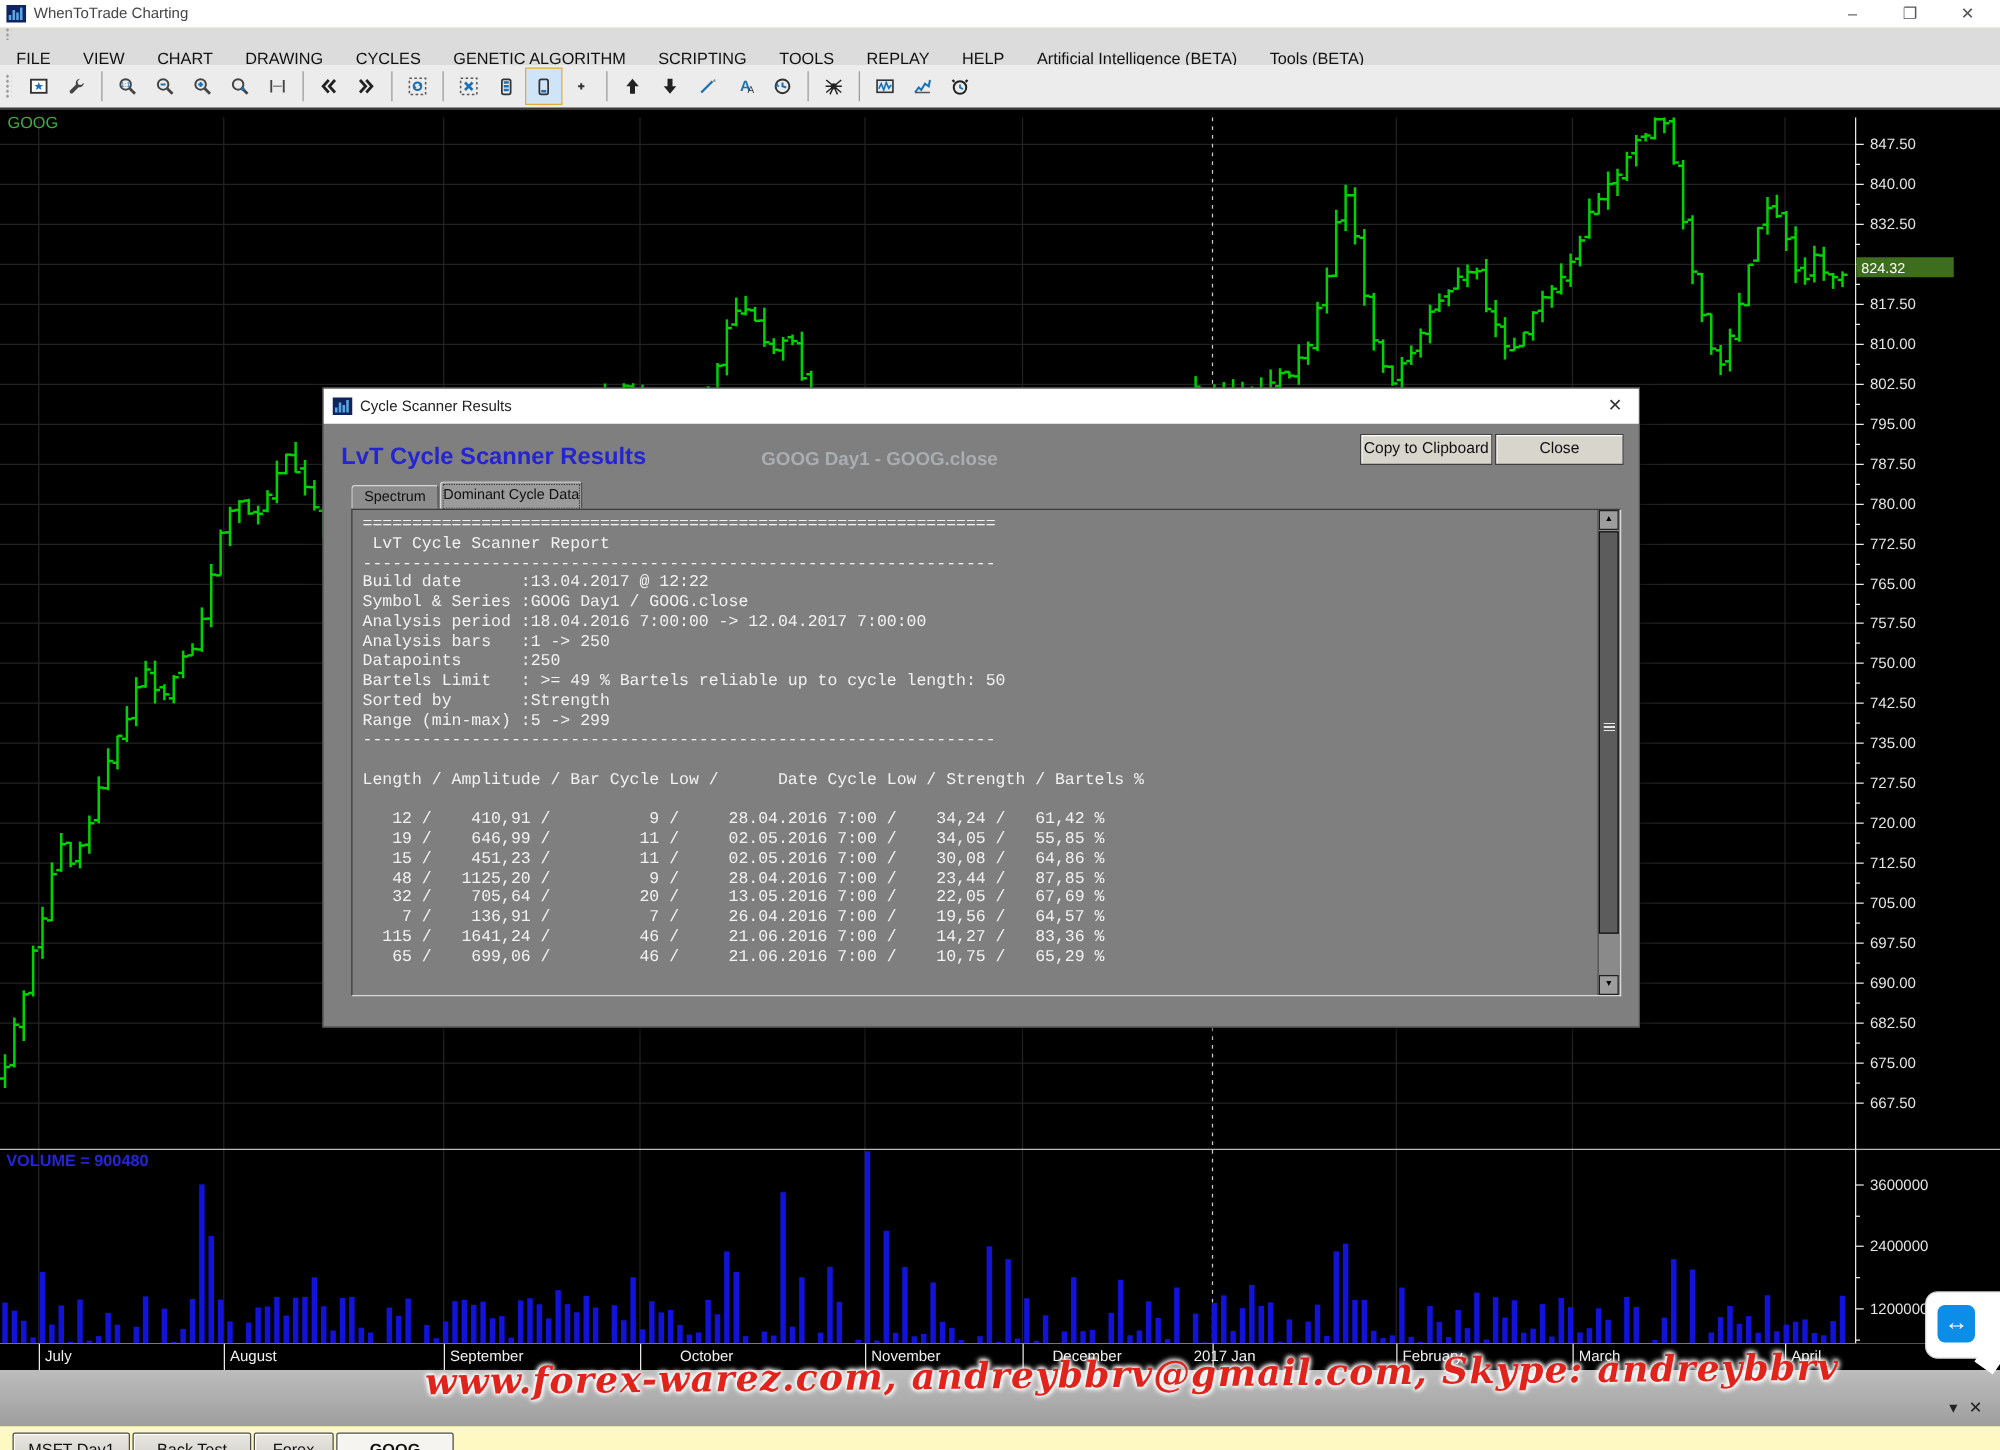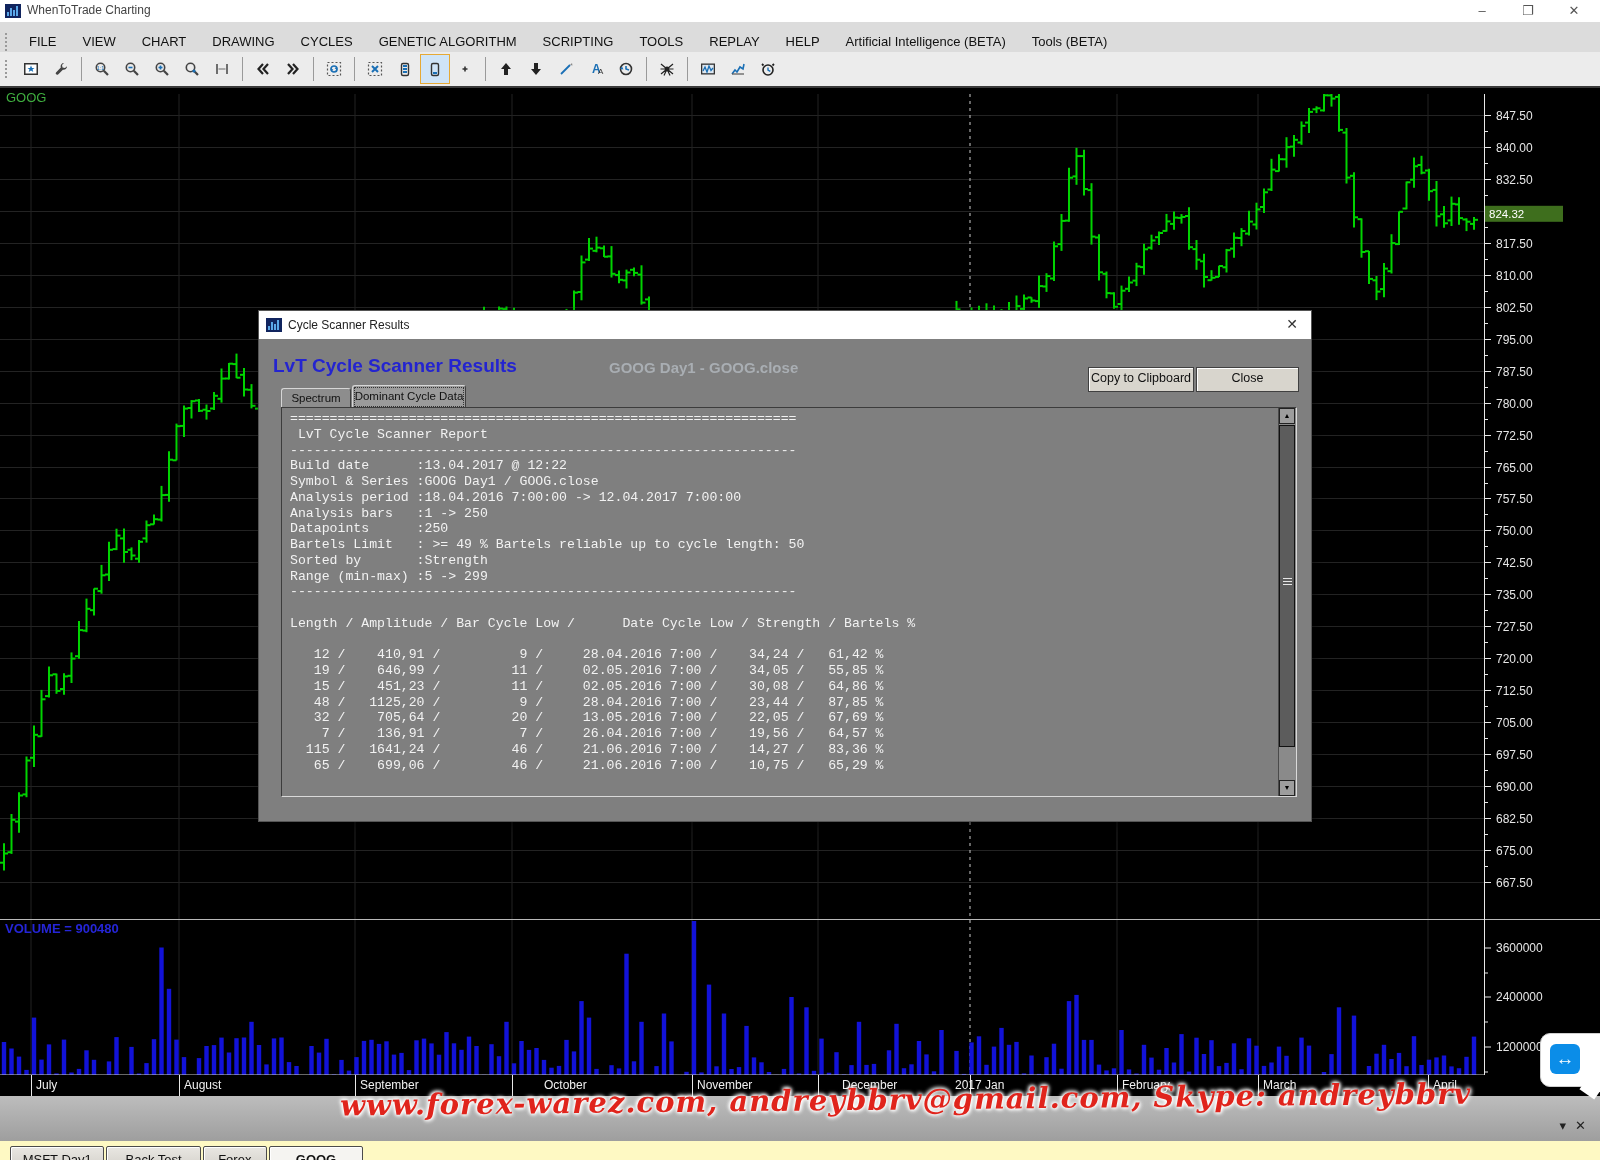--- a/index.html
+++ b/index.html
@@ -6,21 +6,21 @@
   #app{position:relative;width:1600px;height:1160px;overflow:hidden;background:#fef9c3;
        font-family:"Liberation Sans",sans-serif;-webkit-user-select:none;user-select:none;}
   
   #titlebar{position:absolute;left:0;top:0;width:1600px;height:22px;background:#ffffff;}
   #titlebar .appicon{position:absolute;left:5px;top:3px;width:16px;height:16px;}
   #titlebar .title{position:absolute;left:27px;top:3px;font-size:12px;color:#444;}
   .wbtn{position:absolute;top:0;width:34px;height:22px;text-align:center;line-height:22px;
         font-size:13px;color:#555;cursor:default;}
   
   #menubar{position:absolute;left:0;top:22px;width:1600px;height:40px;background:#dcdcdc;
-           display:flex;align-items:center;}
+           display:flex;align-items:flex-start;flex-direction:column;}
   .griphandle{width:5px;height:20px;margin:0 7px 0 4px;
       background-image:radial-gradient(#9a9a9a 1px,transparent 1.2px);background-size:4px 4px;}
   .menu-item{font-size:13px;color:#111;padding:0 13px;line-height:30px;white-space:nowrap;}
   
   #toolbar{position:absolute;left:0;top:52px;width:1600px;height:34px;background:#ececec;
            border-bottom:2px solid #3a3a3a;display:flex;align-items:center;}
   .tb-btn{width:28px;height:28px;display:flex;align-items:center;justify-content:center;margin:0 1px;}
   .tb-btn.active{background:#cfe4f7;outline:1px solid #e6a935;}
   .tb-sep{width:1px;height:24px;background:#9a9a9a;margin:0 5px;}
   
@@ -52,21 +52,21 @@
   
   #dialog{position:absolute;left:258px;top:310px;width:1052px;height:510px;background:#7f7f7f;
           border:1px solid #555;box-shadow:3px 4px 10px rgba(0,0,0,.55);z-index:20;}
   #dlg-titlebar{position:absolute;left:0;top:0;width:100%;height:28px;background:#fff;}
   #dlg-titlebar .appicon{position:absolute;left:7px;top:6px;width:16px;height:16px;}
   #dlg-titlebar .t{position:absolute;left:29px;top:7px;font-size:12px;color:#222;}
   #dlg-close{position:absolute;right:10px;top:5px;font-size:14px;color:#333;width:18px;
              text-align:center;}
   #dlg-heading{position:absolute;left:14px;top:44px;font-size:19px;font-weight:bold;color:#2424d0;}
   #dlg-subtitle{position:absolute;left:350px;top:48px;font-size:15px;font-weight:bold;color:#a9aeb3;}
-  .dlg-btn{position:absolute;top:56px;height:23px;background:#d8d5cd;border:1px solid #404040;
+  .dlg-btn{position:absolute;top:36px;height:23px;background:#d8d5cd;border:1px solid #404040;
            box-shadow:inset 1px 1px 0 #fff;font-size:12.5px;color:#111;text-align:center;}
   #btn-copy{left:829px;width:104px;line-height:21px;}
   #btn-close{left:937px;width:101px;line-height:21px;}
   .dlg-tab{position:absolute;font-size:11.5px;color:#111;text-align:center;background:#969696;
            border:1px solid;border-color:#d6d6d6 #3e3e3e #969696 #d6d6d6;
            border-radius:3px 3px 0 0;}
   #tab-spectrum{left:22px;top:77px;width:68px;height:19px;line-height:18px;background:#8d8d8d;}
   #tab-dominant{left:93px;top:74px;width:112px;height:22px;line-height:20px;outline:1px dotted #333;
                 outline-offset:-3px;background:#9b9b9b;}
   #dlg-textarea{position:absolute;left:22px;top:96px;width:1014px;height:388px;background:#7f7f7f;

